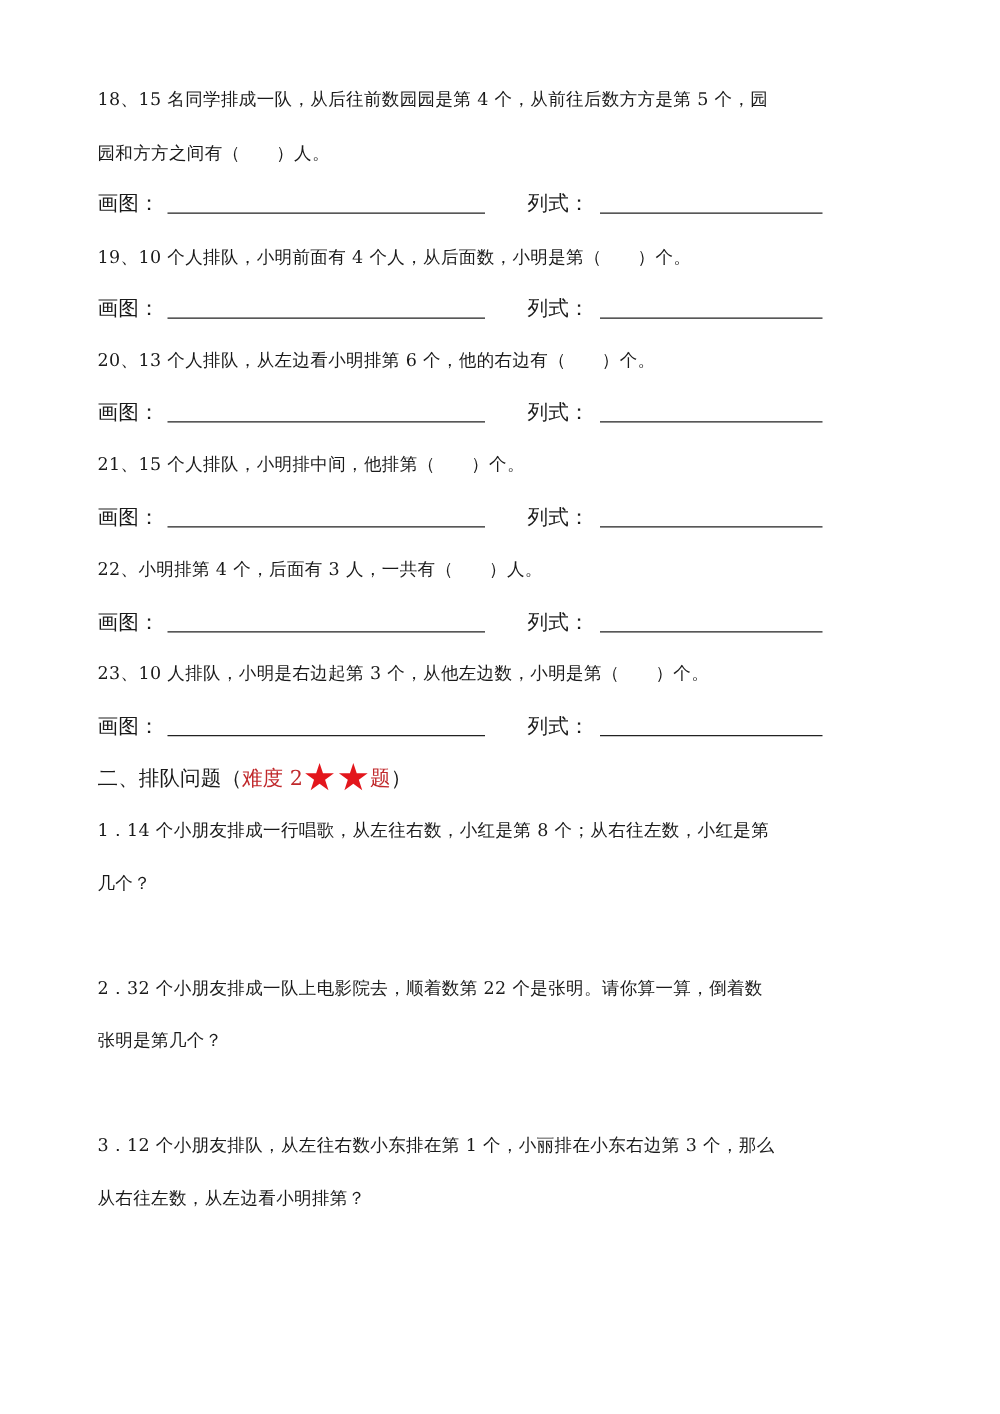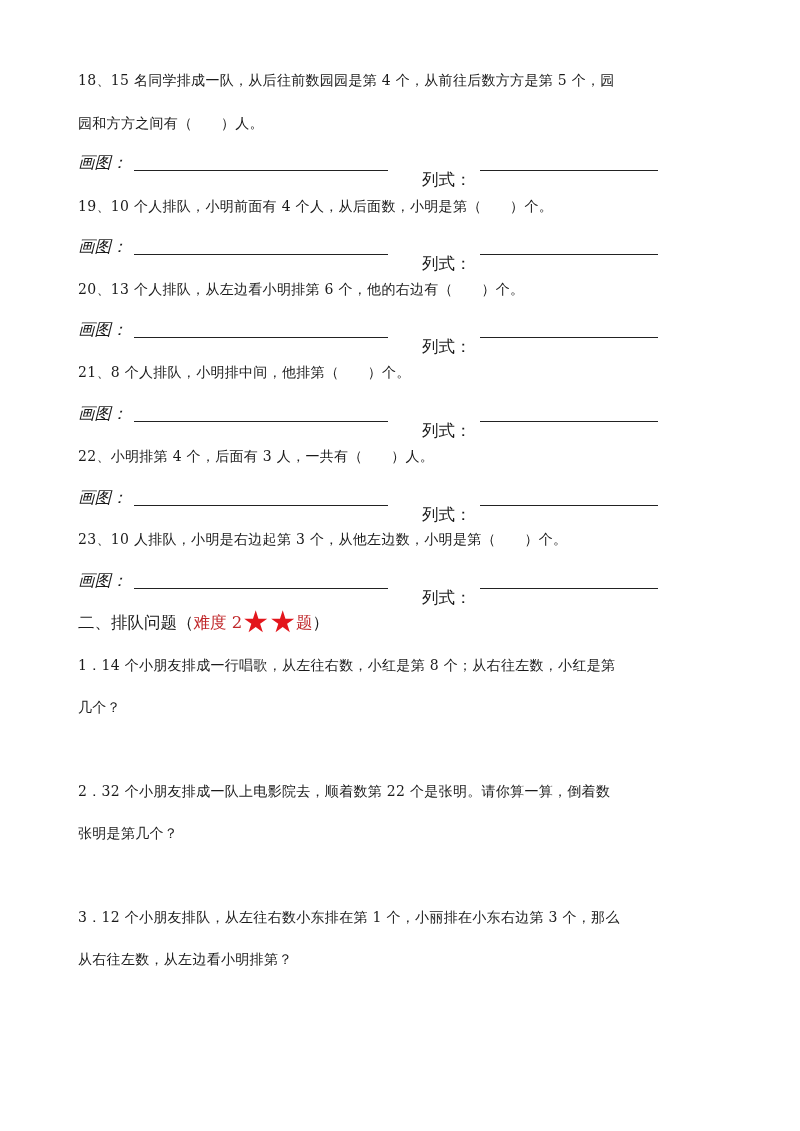--- a/index.html
+++ b/index.html
@@ -6,23 +6,23 @@
   body {
     width: 800px; height: 1131px; position: relative; overflow: hidden;
     font-family: "DejaVu Serif", "Liberation Serif", serif;
     color: #1a1a1a;
   }
   .line {
     position: absolute; left: 78px; font-size: 14px; line-height: 20px;
     white-space: nowrap; letter-spacing: 0.3px;
   }
   .answer-row { position: absolute; left: 78px; height: 22px; width: 600px; font-size: 16.5px; }
-  .answer-row .lbl1 { position: absolute; left: 0; top: 0; font-style: italic; }
+  .answer-row .lbl1 { position: absolute; left: 0; top: 0; }
   .answer-row .blank1 { position: absolute; left: 56px; top: 18px; width: 254px; border-bottom: 1px solid #222; }
-  .answer-row .lbl2 { position: absolute; left: 344px; top: 17px; }
+  .answer-row .lbl2 { position: absolute; left: 344px; top: 0; }
   .answer-row .blank2 { position: absolute; left: 402px; top: 18px; width: 178px; border-bottom: 1px solid #222; }
   .section { position: absolute; left: 78px; top: 612px; font-size: 16.5px; white-space: nowrap; }
   .red { color: #c0282b; }
   .star { color: #e3161c; font-size: 30px; line-height: 20px; vertical-align: -4px; }
 </style>
 </head>
 <body>
 
 <div class="line" style="top:70px">18、15 名同学排成一队，从后往前数园园是第 4 个，从前往后数方方是第 5 个，园</div>
 <div class="line" style="top:113px">园和方方之间有（　　）人。</div>
@@ -42,21 +42,21 @@
 </div>
 
 <div class="line" style="top:279px">20、13 个人排队，从左边看小明排第 6 个，他的右边有（　　）个。</div>
 <div class="answer-row" style="top:319px">
   <span class="lbl1">画图：</span>
   <span class="blank1"></span>
   <span class="lbl2">列式：</span>
   <span class="blank2"></span>
 </div>
 
-<div class="line" style="top:362px">21、8 个人排队，小明排中间，他排第（　　）个。</div>
+<div class="line" style="top:362px">21、15 个人排队，小明排中间，他排第（　　）个。</div>
 <div class="answer-row" style="top:403px">
   <span class="lbl1">画图：</span>
   <span class="blank1"></span>
   <span class="lbl2">列式：</span>
   <span class="blank2"></span>
 </div>
 
 <div class="line" style="top:446px">22、小明排第 4 个，后面有 3 人，一共有（　　）人。</div>
 <div class="answer-row" style="top:487px">
   <span class="lbl1">画图：</span>

